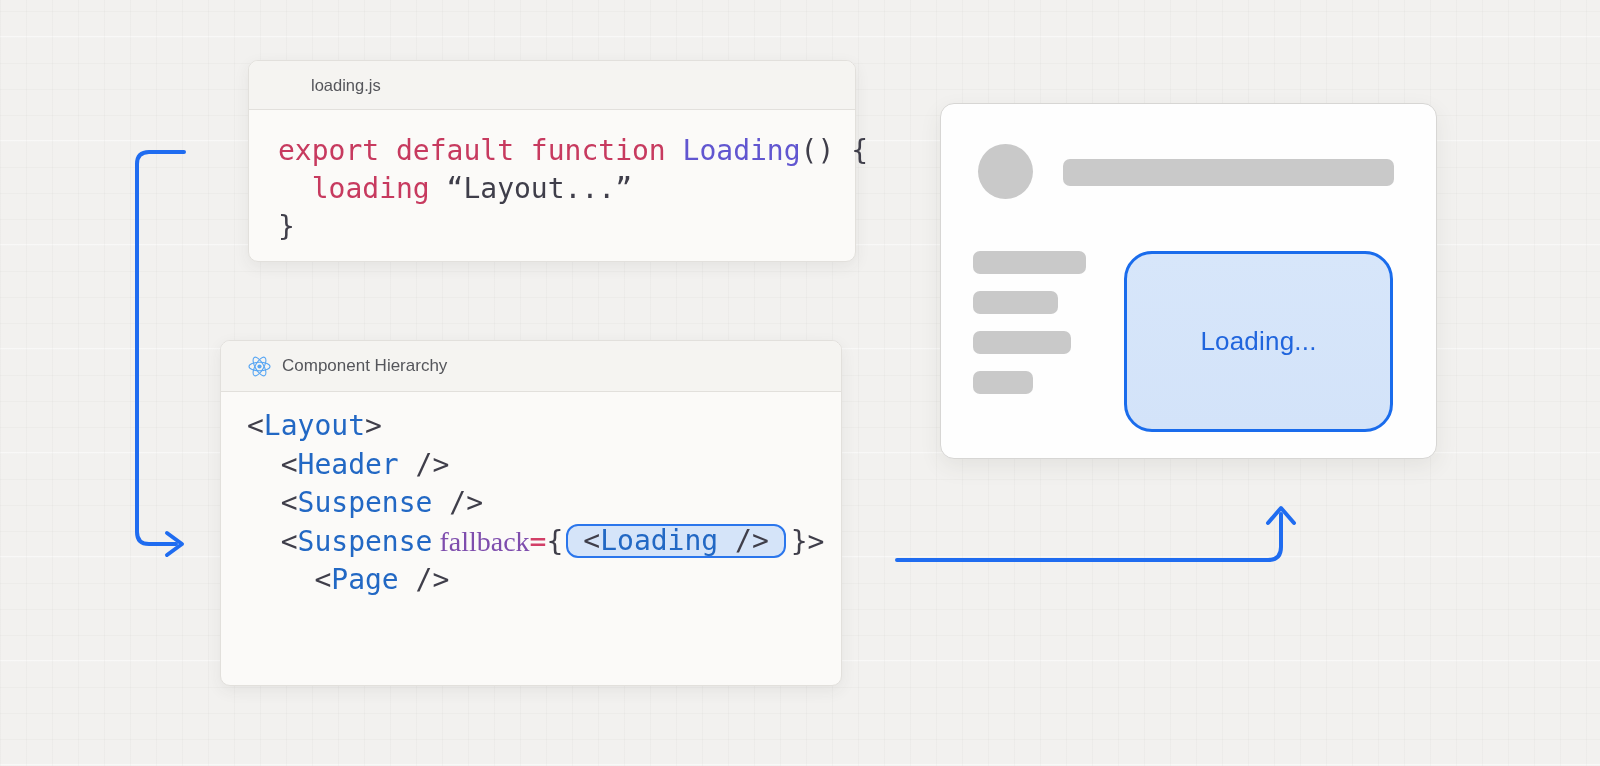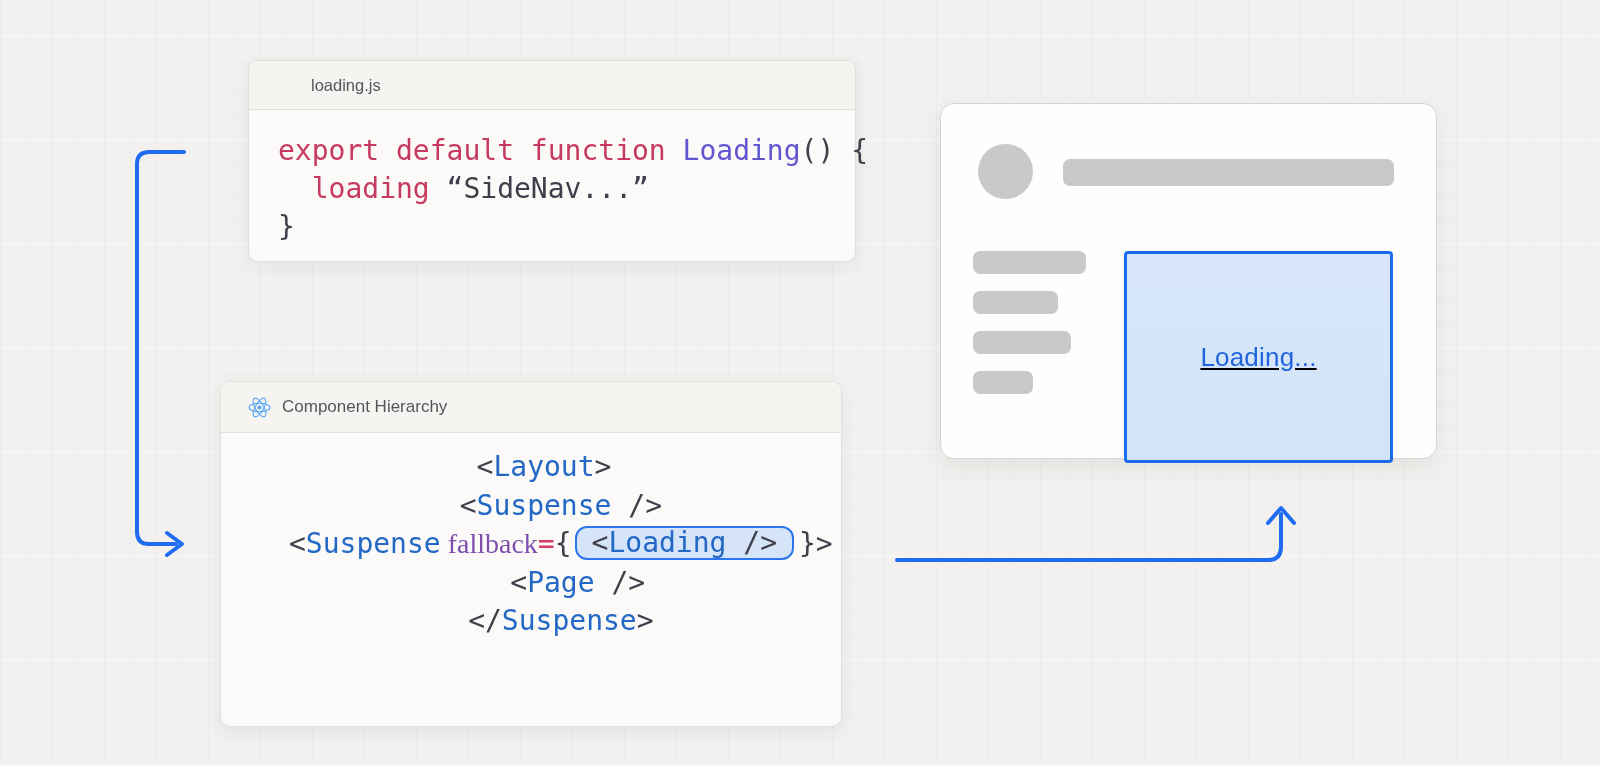--- a/index.html
+++ b/index.html
@@ -48,24 +48,24 @@
     background:var(--card-header-bg);
     border-bottom:1px solid var(--card-border);
     border-radius:9px 9px 0 0;
     color:var(--title-gray);
   }
   #card-loading{left:248px;top:60px;width:608px;height:202px;}
   #card-loading .card-header{height:48px;font-size:16.5px;}
   #card-loading .card-title{padding-left:62px;text-align:right;}
   #card-loading .code{padding:22px 0 0 29px;}
 
-  #card-hierarchy{left:220px;top:340px;width:622px;height:346px;margin-top:41px;}
+  #card-hierarchy{left:220px;top:340px;width:622px;height:346px;}
   #card-hierarchy .card-header{height:50px;font-size:17px;}
   #card-hierarchy .card-header .icon{margin-left:27px;margin-right:11px;display:inline-flex;}
-  #card-hierarchy .code{padding:15px 0 0 26px;text-align:center;}
+  #card-hierarchy .code{padding:15px 0 0 26px;}
 
   .code{
     font-family:"DejaVu Sans Mono", monospace;
     font-size:28px;
     color:var(--code-punct);
   }
   .code-line{white-space:pre;line-height:38px;}
   #card-hierarchy .code-line{line-height:38.5px;}
   .ind1{padding-left:2ch;}
   .ind2{padding-left:4ch;}
@@ -98,27 +98,26 @@
     box-sizing:border-box;
   }
   .ph{position:absolute;background:var(--placeholder-gray);border-radius:7px;}
   #preview .avatar{left:37px;top:40px;width:55px;height:55px;border-radius:50%;}
   #preview .topbar{left:122px;top:55px;width:331px;height:27px;}
   #preview .bar1{left:32px;top:147px;width:113px;height:23px;}
   #preview .bar2{left:32px;top:187px;width:85px;height:23px;}
   #preview .bar3{left:32px;top:227px;width:98px;height:23px;}
   #preview .bar4{left:32px;top:267px;width:60px;height:23px;}
   #preview .loading-box{
-    position:absolute;left:183px;top:147px;width:269px;height:212px;
+    position:absolute;left:183px;top:147px;width:269px;height:181px;
     background:linear-gradient(180deg,#d7e6fa 0%,var(--loading-box-bg) 100%);
     border:3px solid var(--loading-box-border);
-    border-radius:4px;
+    border-radius:28px;
     display:flex;align-items:center;justify-content:center;
     box-sizing:border-box;
-    text-decoration:underline;
   }
   #preview .loading-text{
     color:var(--loading-text);
     font-size:26px;
     font-weight:500;
     letter-spacing:0.2px;
   }
 </style>
 </head>
 <body>
@@ -133,45 +132,45 @@
       <path d="M 1268 523 L 1281 508 L 1294 523"></path>
     </g>
   </svg>
 
   <section class="card" id="card-loading">
     <header class="card-header">
       <span class="card-title">loading.js</span>
     </header>
     <div class="code">
       <div class="code-line"><span class="kw">export default function </span><span class="fn">Loading</span><span class="punct">() {</span></div>
-      <div class="code-line ind1"><span class="kw">loading </span><span class="str">“SideNav...”</span></div>
+      <div class="code-line ind1"><span class="kw">loading </span><span class="str">“Layout...”</span></div>
       <div class="code-line"><span class="punct">}</span></div>
     </div>
   </section>
 
   <section class="card" id="card-hierarchy">
     <header class="card-header">
       <span class="icon">
         <svg width="23" height="23" viewBox="-11.5 -11.5 23 23">
           <circle r="2.1" fill="#58a6f3"></circle>
           <g stroke="#58a6f3" stroke-width="1.1" fill="none">
             <ellipse rx="10.5" ry="4.2"></ellipse>
             <ellipse rx="10.5" ry="4.2" transform="rotate(60)"></ellipse>
             <ellipse rx="10.5" ry="4.2" transform="rotate(120)"></ellipse>
           </g>
         </svg>
       </span>
       <span class="card-title">Component Hierarchy</span>
     </header>
     <div class="code">
       <div class="code-line"><span class="punct">&lt;</span><span class="tag">Layout</span><span class="punct">&gt;</span></div>
+      <div class="code-line ind1"><span class="punct">&lt;</span><span class="tag">Header</span><span class="punct"> /&gt;</span></div>
       <div class="code-line ind1"><span class="punct">&lt;</span><span class="tag">Suspense</span><span class="punct"> /&gt;</span></div>
       <div class="code-line ind1"><span class="punct">&lt;</span><span class="tag">Suspense</span><span class="attr"> fallback</span><span class="op">=</span><span class="punct">{</span><span class="chip"><span class="punct">&lt;</span><span class="tag">Loading</span><span class="punct"> /&gt;</span></span><span class="punct">}&gt;</span></div>
       <div class="code-line ind2"><span class="punct">&lt;</span><span class="tag">Page</span><span class="punct"> /&gt;</span></div>
-      <div class="code-line ind1"><span class="punct">&lt;/</span><span class="tag">Suspense</span><span class="punct">&gt;</span></div>
     </div>
   </section>
 
   <section id="preview">
     <div class="ph avatar"></div>
     <div class="ph topbar"></div>
     <div class="ph bar1"></div>
     <div class="ph bar2"></div>
     <div class="ph bar3"></div>
     <div class="ph bar4"></div>

